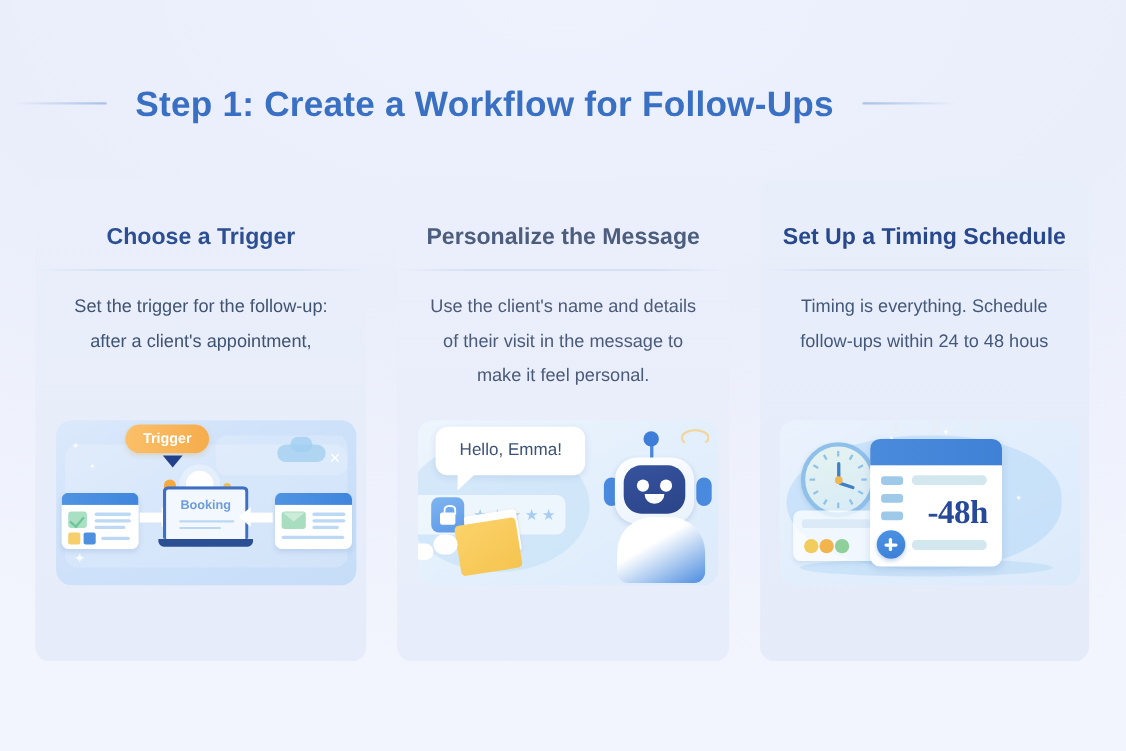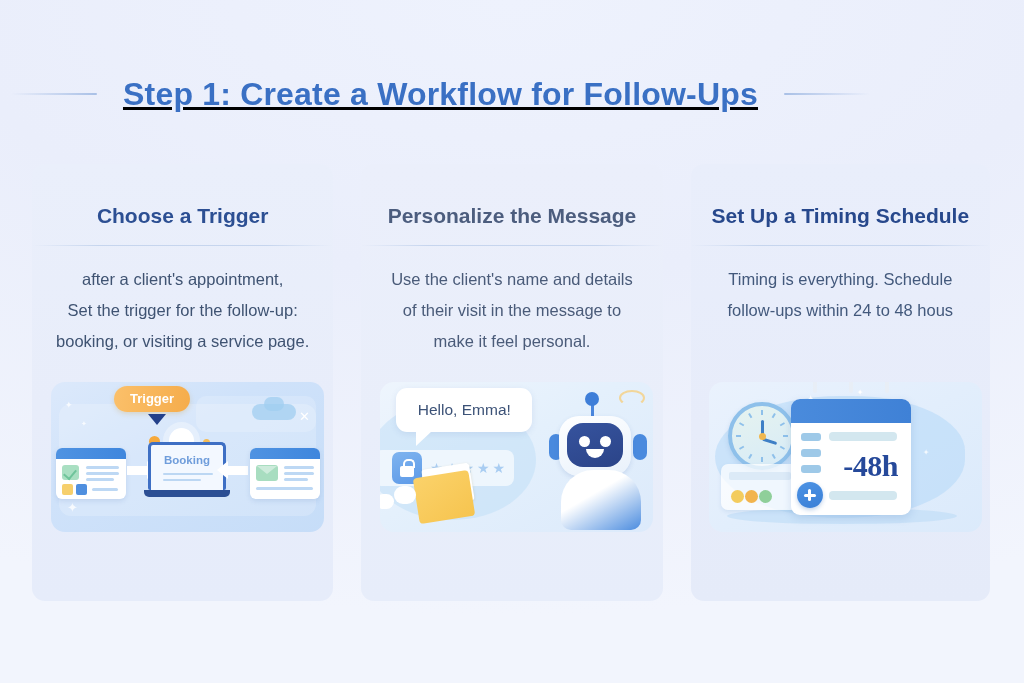--- a/index.html
+++ b/index.html
@@ -7,21 +7,21 @@
   body {
     font-family:"Liberation Sans", sans-serif;
     background:
       radial-gradient(120% 90% at 50% 0%, #eef2fd 0%, #eaeefb 45%, #f2f5fd 100%),
       linear-gradient(160deg,#e9edfa 0%,#f3f6fd 55%,#eef1fb 100%);
     position:relative;
   }
 
   
   .header { position:absolute; top:62px; left:0; width:881px; height:64px;
-            display:flex; align-items:center; justify-content:center; gap:26px;text-decoration:underline; }
+            display:flex; align-items:center; justify-content:center; gap:26px; }
   .rule { width:86px; height:2px; border-radius:2px; }
   .rule.left  { background:linear-gradient(90deg,rgba(167,190,233,0) 0%,#a9c0e6 100%); }
   .rule.right { background:linear-gradient(90deg,#a9c0e6 0%,rgba(167,190,233,0) 100%); }
   .title { font-size:32px; font-weight:700; color:#3a70c4; letter-spacing:.2px;
            white-space:nowrap; }
 
   
   .cards { position:absolute; top:164px; left:32px; width:958px; height:437px;
            display:flex; gap:28px;justify-content:flex-end; }
   .card { position:relative; border-radius:13px; overflow:hidden;
@@ -228,23 +228,22 @@
   <div class="title">Step 1: Create a Workflow for Follow-Ups</div>
   <div class="rule right"></div>
 </div>
 
 <div class="cards">
 
   <div class="card c1">
     <div class="card-title">Choose a Trigger</div>
     <div class="card-divider"></div>
     <div class="card-body">
+      <div>Set the trigger for the follow-up:</div>
       <div>after a client's appointment,</div>
-      <div>Set the trigger for the follow-up:</div>
-      <div>booking, or visiting a service page.</div>
     </div>
 
     <div class="illo i1">
       <div class="panel"></div>
       <div class="panel2"></div>
       <div class="cloud"></div>
       <div class="sparkX">✕</div>
       <div class="spark" style="left:14px;top:18px;font-size:9px;">✦</div>
       <div class="spark" style="left:16px;top:118px;font-size:13px;">✦</div>
       <div class="spark" style="left:30px;top:38px;font-size:7px;">✦</div>

